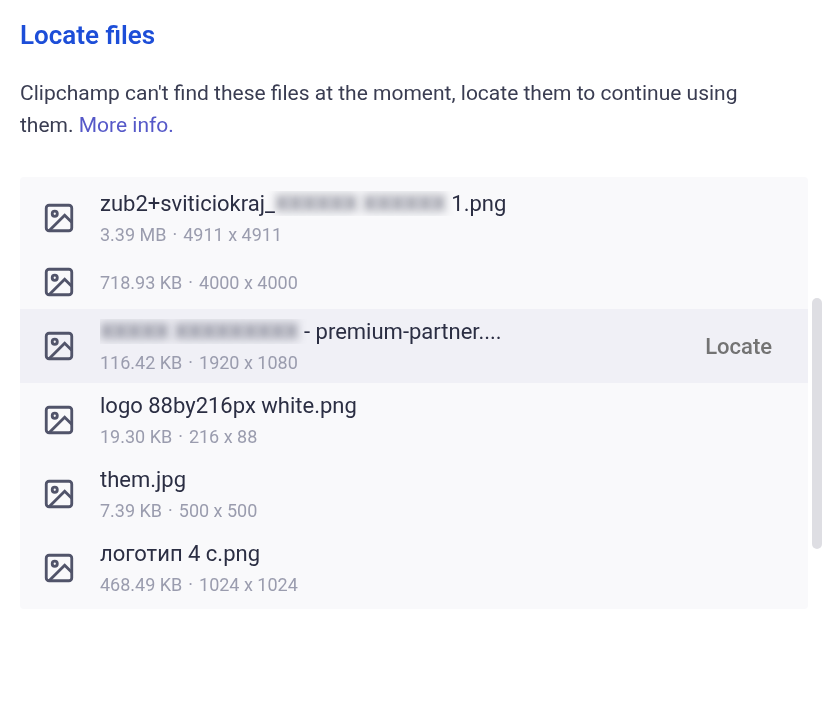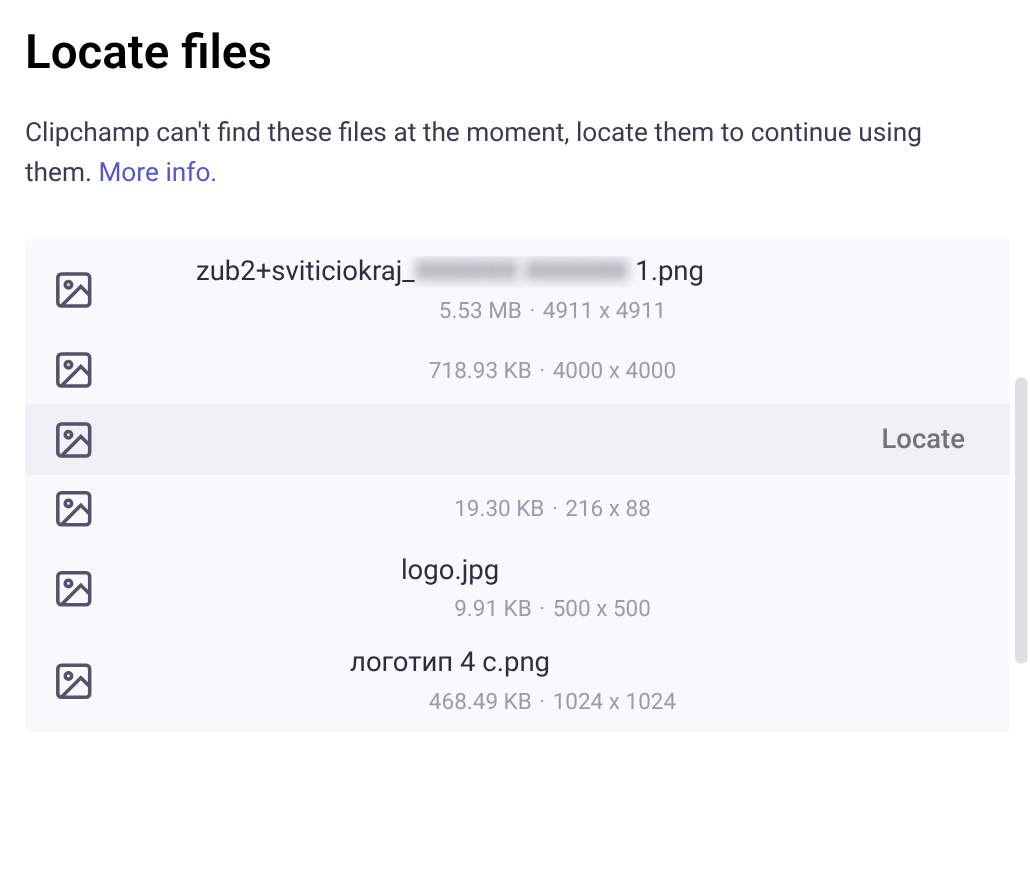--- a/index.html
+++ b/index.html
@@ -9,23 +9,23 @@
     }
     body {
       font-family: -apple-system, BlinkMacSystemFont, "Segoe UI", Roboto, "Helvetica Neue", Arial, sans-serif;
       width: 824px;
       height: 708px;
       background: #ffffff;
       padding: 20px 0 0 20px;
       overflow: hidden;
     }
     .title {
-      font-size: 38px;
+      font-size: 26px;
       font-weight: 600;
-      color: #000000;
+      color: #1d4ed8;
       margin-bottom: 28px;
     }
     .description {
       font-size: 21px;
       color: #3a3d52;
       line-height: 1.5;
       margin-bottom: 36px;
       max-width: 770px;
     }
     .more-info {
@@ -38,21 +38,20 @@
       border-radius: 4px;
       padding: 4px 0;
       position: relative;
       width: 788px;
     }
     .file-row {
       display: flex;
       align-items: center;
       padding: 10px 24px 10px 22px;
       position: relative;
-      text-align: center;
     }
     .file-row.active {
       background: #f0f0f6;
     }
     .image-icon {
       width: 34px;
       height: 34px;
       flex-shrink: 0;
       margin-right: 24px;
     }
@@ -128,21 +127,21 @@
           <rect x="3" y="3" width="18" height="18" rx="2"></rect>
           <circle cx="9" cy="9" r="1.8"></circle>
           <path d="M21 15l-5-5L5 21"></path>
         </svg>
     </span>
     <div class="file-info">
       <div class="file-name">
         <span>zub2+sviticiokraj_</span><span class="blur">XXXXXX XXXXXX</span><span> 1.png</span>
       </div>
       <div class="file-meta">
-        <span>5.53 MB</span><span class="dot">·</span><span>4911 x 4911</span>
+        <span>3.39 MB</span><span class="dot">·</span><span>4911 x 4911</span>
       </div>
     </div>
   </div>
 
   <div class="file-row">
     <span class="image-icon">
       <svg viewBox="0 0 24 24">
           <rect x="3" y="3" width="18" height="18" rx="2"></rect>
           <circle cx="9" cy="9" r="1.8"></circle>
           <path d="M21 15l-5-5L5 21"></path>
@@ -156,52 +155,63 @@
   </div>
 
   <div class="file-row active">
     <span class="image-icon">
       <svg viewBox="0 0 24 24">
           <rect x="3" y="3" width="18" height="18" rx="2"></rect>
           <circle cx="9" cy="9" r="1.8"></circle>
           <path d="M21 15l-5-5L5 21"></path>
         </svg>
     </span>
+    <div class="file-info">
+      <div class="file-name">
+        <span class="blur">XXXXX XXXXXXXXX</span><span> - premium-partner....</span>
+      </div>
+      <div class="file-meta">
+        <span>116.42 KB</span><span class="dot">·</span><span>1920 x 1080</span>
+      </div>
+    </div>
     <span class="locate-btn">Locate</span>
   </div>
 
   <div class="file-row">
     <span class="image-icon">
       <svg viewBox="0 0 24 24">
           <rect x="3" y="3" width="18" height="18" rx="2"></rect>
           <circle cx="9" cy="9" r="1.8"></circle>
           <path d="M21 15l-5-5L5 21"></path>
         </svg>
     </span>
     <div class="file-info">
+      <div class="file-name">
+        <span>logo 88by216px white.png</span>
+      </div>
       <div class="file-meta">
         <span>19.30 KB</span><span class="dot">·</span><span>216 x 88</span>
       </div>
     </div>
   </div>
 
   <div class="file-row">
     <span class="image-icon">
       <svg viewBox="0 0 24 24">
           <rect x="3" y="3" width="18" height="18" rx="2"></rect>
           <circle cx="9" cy="9" r="1.8"></circle>
           <path d="M21 15l-5-5L5 21"></path>
         </svg>
     </span>
     <div class="file-info">
       <div class="file-name">
-        <span>logo.jpg</span>
-      </div>
-      <div class="file-meta">
-        <span>9.91 KB</span><span class="dot">·</span><span>500 x 500</span>
+        <span>them.jpg</span>
+      </div>
+      <div class="file-meta">
+        <span>7.39 KB</span><span class="dot">·</span><span>500 x 500</span>
       </div>
     </div>
   </div>
 
   <div class="file-row">
     <span class="image-icon">
       <svg viewBox="0 0 24 24">
           <rect x="3" y="3" width="18" height="18" rx="2"></rect>
           <circle cx="9" cy="9" r="1.8"></circle>
           <path d="M21 15l-5-5L5 21"></path>

